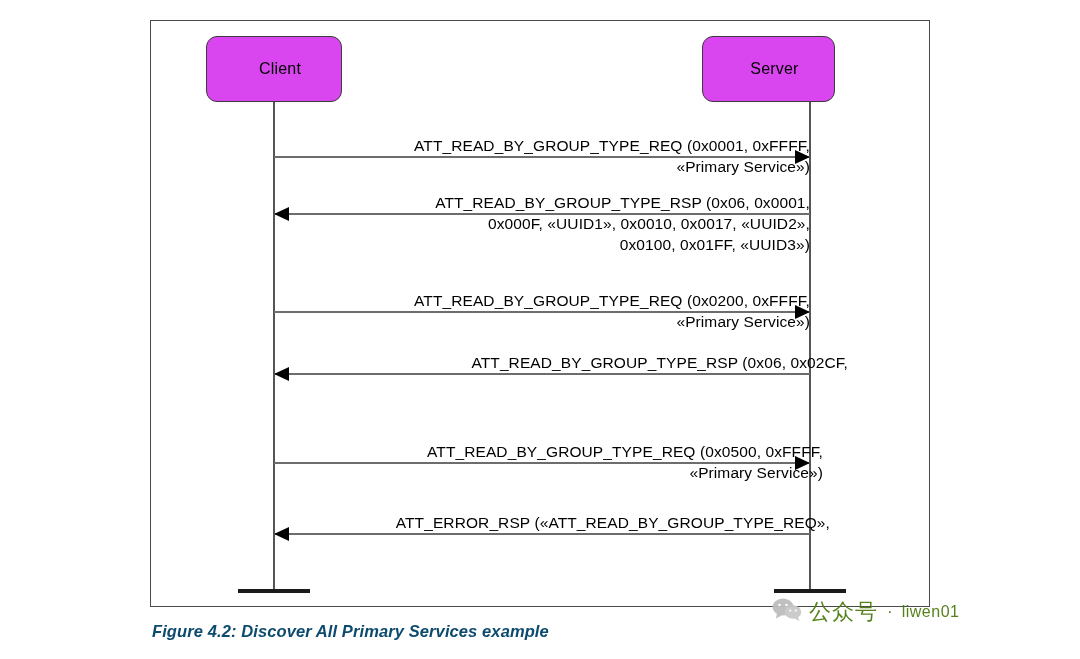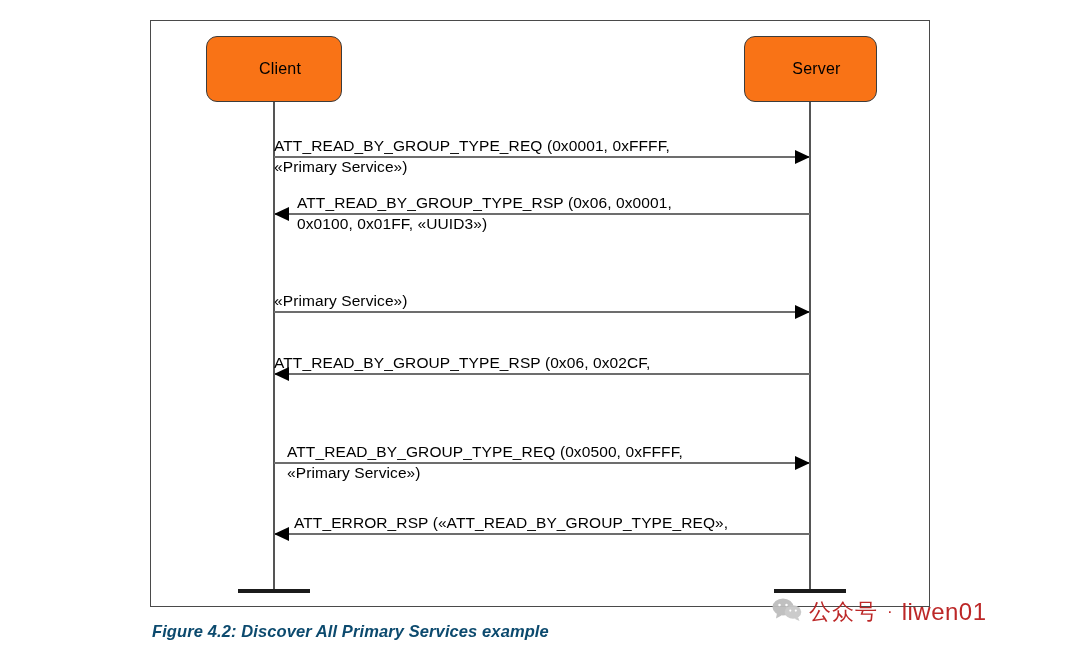--- a/index.html
+++ b/index.html
@@ -27,31 +27,31 @@
     box-sizing: border-box;
     background: transparent;
   }
 
   
   .lifeline-head {
     position: absolute;
     border: 1.3px solid #3c3c3c;
     border-radius: 11px;
     box-sizing: border-box;
-    background: #f97316;
+    background: #d946ef;
     display: flex;
     align-items: center;
     justify-content: center;
     font-size: 16px;
     color: #000;
     letter-spacing: 0.2px;
     padding-left: 12px;
   }
   #head-client { left: 206px; top: 36px; width: 136px; height: 66px; }
-  #head-server { left: 744px; top: 36px; width: 133px; height: 66px; }
+  #head-server { left: 702px; top: 36px; width: 133px; height: 66px; }
 
   
   .lifeline {
     position: absolute;
     width: 2px;
     background: #555555;
     top: 102px;
     height: 489px;
   }
   #lifeline-client { left: 273px; }
@@ -89,21 +89,21 @@
     border-bottom: 7px solid transparent;
   }
   .arrow-right {
     border-left: 15px solid #000000;
   }
   .arrow-left {
     border-right: 15px solid #000000;
   }
   .msg-label {
     position: absolute;
-    text-align: left;
+    text-align: right;
     font-size: 15.5px;
     line-height: 21px;
     color: #000;
     white-space: nowrap;
     letter-spacing: 0.1px;
   }
 
   
   #caption {
     position: absolute;
@@ -117,28 +117,28 @@
   }
 
   
   #watermark {
     position: absolute;
     left: 772px;
     top: 597px;
     display: flex;
     align-items: center;
     gap: 7px;
-    color: #b91c1c;
+    color: #4d7c0f;
     font-size: 23px;
     opacity: 0.95;
     pointer-events: none;
   }
   #watermark .wm-text-cn { font-size: 22px; letter-spacing: 1px; }
   #watermark .wm-dot { font-size: 17px; margin: 0 2px; }
-  #watermark .wm-text-en { font-size: 24px; letter-spacing: 0.5px; }
+  #watermark .wm-text-en { font-size: 16px; letter-spacing: 0.5px; }
 </style>
 </head>
 <body>
 
 <div id="figure-frame"></div>
 
 <div id="head-client" class="lifeline-head">
   <span>Client</span>
 </div>
 <div id="head-server" class="lifeline-head">
@@ -156,29 +156,31 @@
       <div class="msg-line" style="width: 536px;"></div>
       <div class="arrow arrow-right" style="left: 521px;"></div>
       <div class="msg-label" style="width: 536px; left: 0px; top: -21px;">
         <div>ATT_READ_BY_GROUP_TYPE_REQ (0x0001, 0xFFFF,</div>
         <div>«Primary Service»)</div>
       </div>
     </div>
     <div class="message" style="left: 274px; top: 213px;">
       <div class="msg-line" style="width: 536px;"></div>
       <div class="arrow arrow-left" style="left: 0px;"></div>
-      <div class="msg-label" style="width: 536px; left: 0px; top: -21px; padding-left: 23px;">
+      <div class="msg-label" style="width: 536px; left: 0px; top: -21px;">
         <div>ATT_READ_BY_GROUP_TYPE_RSP (0x06, 0x0001,</div>
+        <div>0x000F, «UUID1», 0x0010, 0x0017, «UUID2»,</div>
         <div>0x0100, 0x01FF, «UUID3»)</div>
       </div>
     </div>
     <div class="message" style="left: 274px; top: 311px;">
       <div class="msg-line" style="width: 536px;"></div>
       <div class="arrow arrow-right" style="left: 521px;"></div>
       <div class="msg-label" style="width: 536px; left: 0px; top: -21px;">
+        <div>ATT_READ_BY_GROUP_TYPE_REQ (0x0200, 0xFFFF,</div>
         <div>«Primary Service»)</div>
       </div>
     </div>
     <div class="message" style="left: 274px; top: 373px;">
       <div class="msg-line" style="width: 536px;"></div>
       <div class="arrow arrow-left" style="left: 0px;"></div>
       <div class="msg-label" style="width: 574px; left: 0px; top: -21px;">
         <div>ATT_READ_BY_GROUP_TYPE_RSP (0x06, 0x02CF,</div>
       </div>
     </div>

